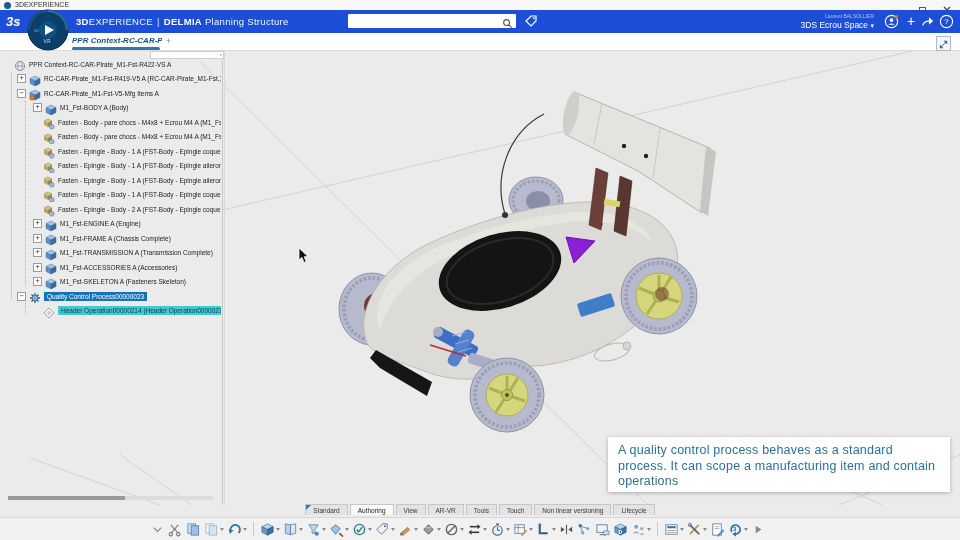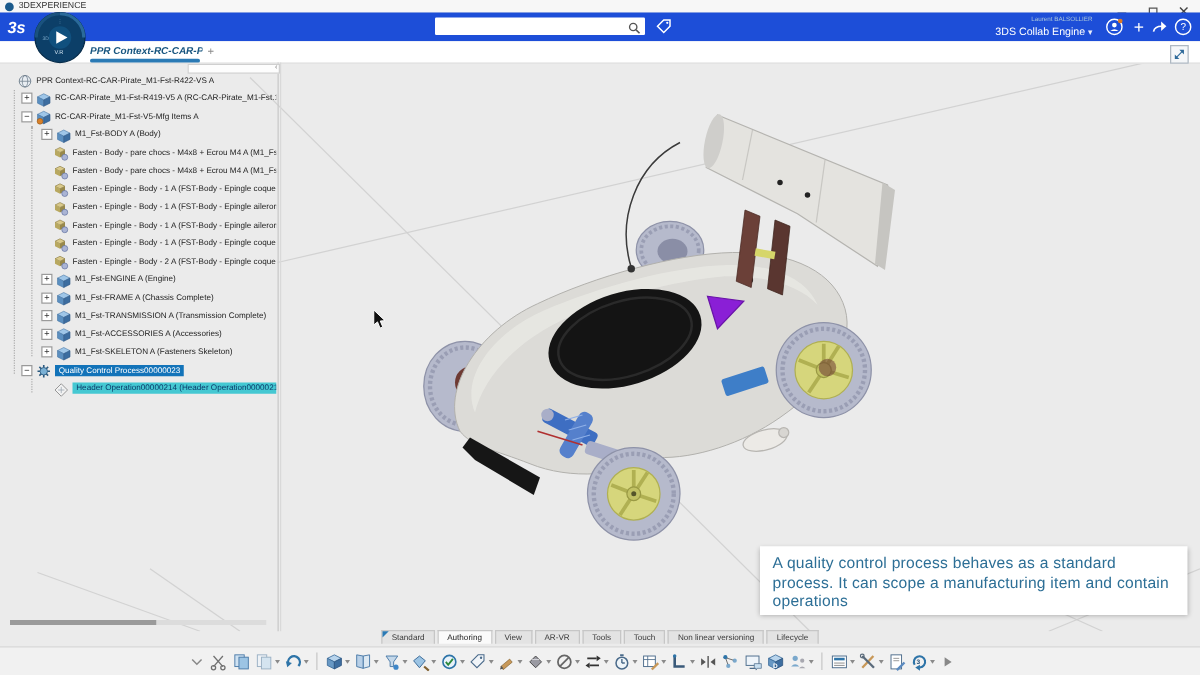--- a/index.html
+++ b/index.html
@@ -215,38 +215,42 @@
   <span class="winctl wclose">
     <svg width="8" height="8" viewBox="0 0 8 8">
         <line x1="1" y1="1" x2="7" y2="7" stroke="#444" stroke-width="1.2"></line>
         <line x1="7" y1="1" x2="1" y2="7" stroke="#444" stroke-width="1.2"></line>
       </svg>
   </span>
 </div>
 
 <div class="appbar">
   <span class="logo3s">3s</span>
+  <span class="brand">
+    <b>3D</b><span class="lt">EXPERIENCE</span><span class="md">|</span><b>DELMIA</b>
+    <span class="lt">Planning Structure</span>
+  </span>
   <span class="searchbox">
     <input placeholder="Search" style="">
     <span class="mag">
       <svg width="11" height="11" viewBox="0 0 12 12">
           <circle cx="5" cy="5" r="3.2" fill="none" stroke="#555" stroke-width="1.2"></circle>
           <line x1="7.5" y1="7.5" x2="10.5" y2="10.5" stroke="#555" stroke-width="1.4"></line>
         </svg>
     </span>
   </span>
   <span class="tagtop">
     <svg width="14" height="14" viewBox="0 0 14 14">
         <path d="M2 7 L7 2 L12 2 L12 7 L7 12 Z" fill="none" stroke="#fff" stroke-width="1.2"></path>
         <circle cx="9.8" cy="4.2" r="0.9" fill="#fff"></circle>
       </svg>
   </span>
   <span class="userblock">
     <div class="uname">Laurent BALSOLLIER</div>
-    <div class="uspace"><span>3DS Collab Engine</span> <span class="chev">▾</span></div>
+    <div class="uspace"><span>3DS Ecrou Space</span> <span class="chev">▾</span></div>
   </span>
   <span class="abicon" style="left:884px">
     <svg width="15" height="15" viewBox="0 0 16 16">
         <circle cx="8" cy="8" r="6.5" fill="none" stroke="#fff" stroke-width="1.2"></circle>
         <circle cx="8" cy="6.5" r="2" fill="#fff"></circle>
         <path d="M4.5 11.5 Q8 8.5 11.5 11.5" fill="#fff"></path>
         <circle cx="13" cy="3" r="2" fill="#e07820"></circle>
       </svg>
   </span>
   <span class="abicon" style="left:903px;color:#fff;font-size:14px;line-height:14px;text-align:center">+</span>

